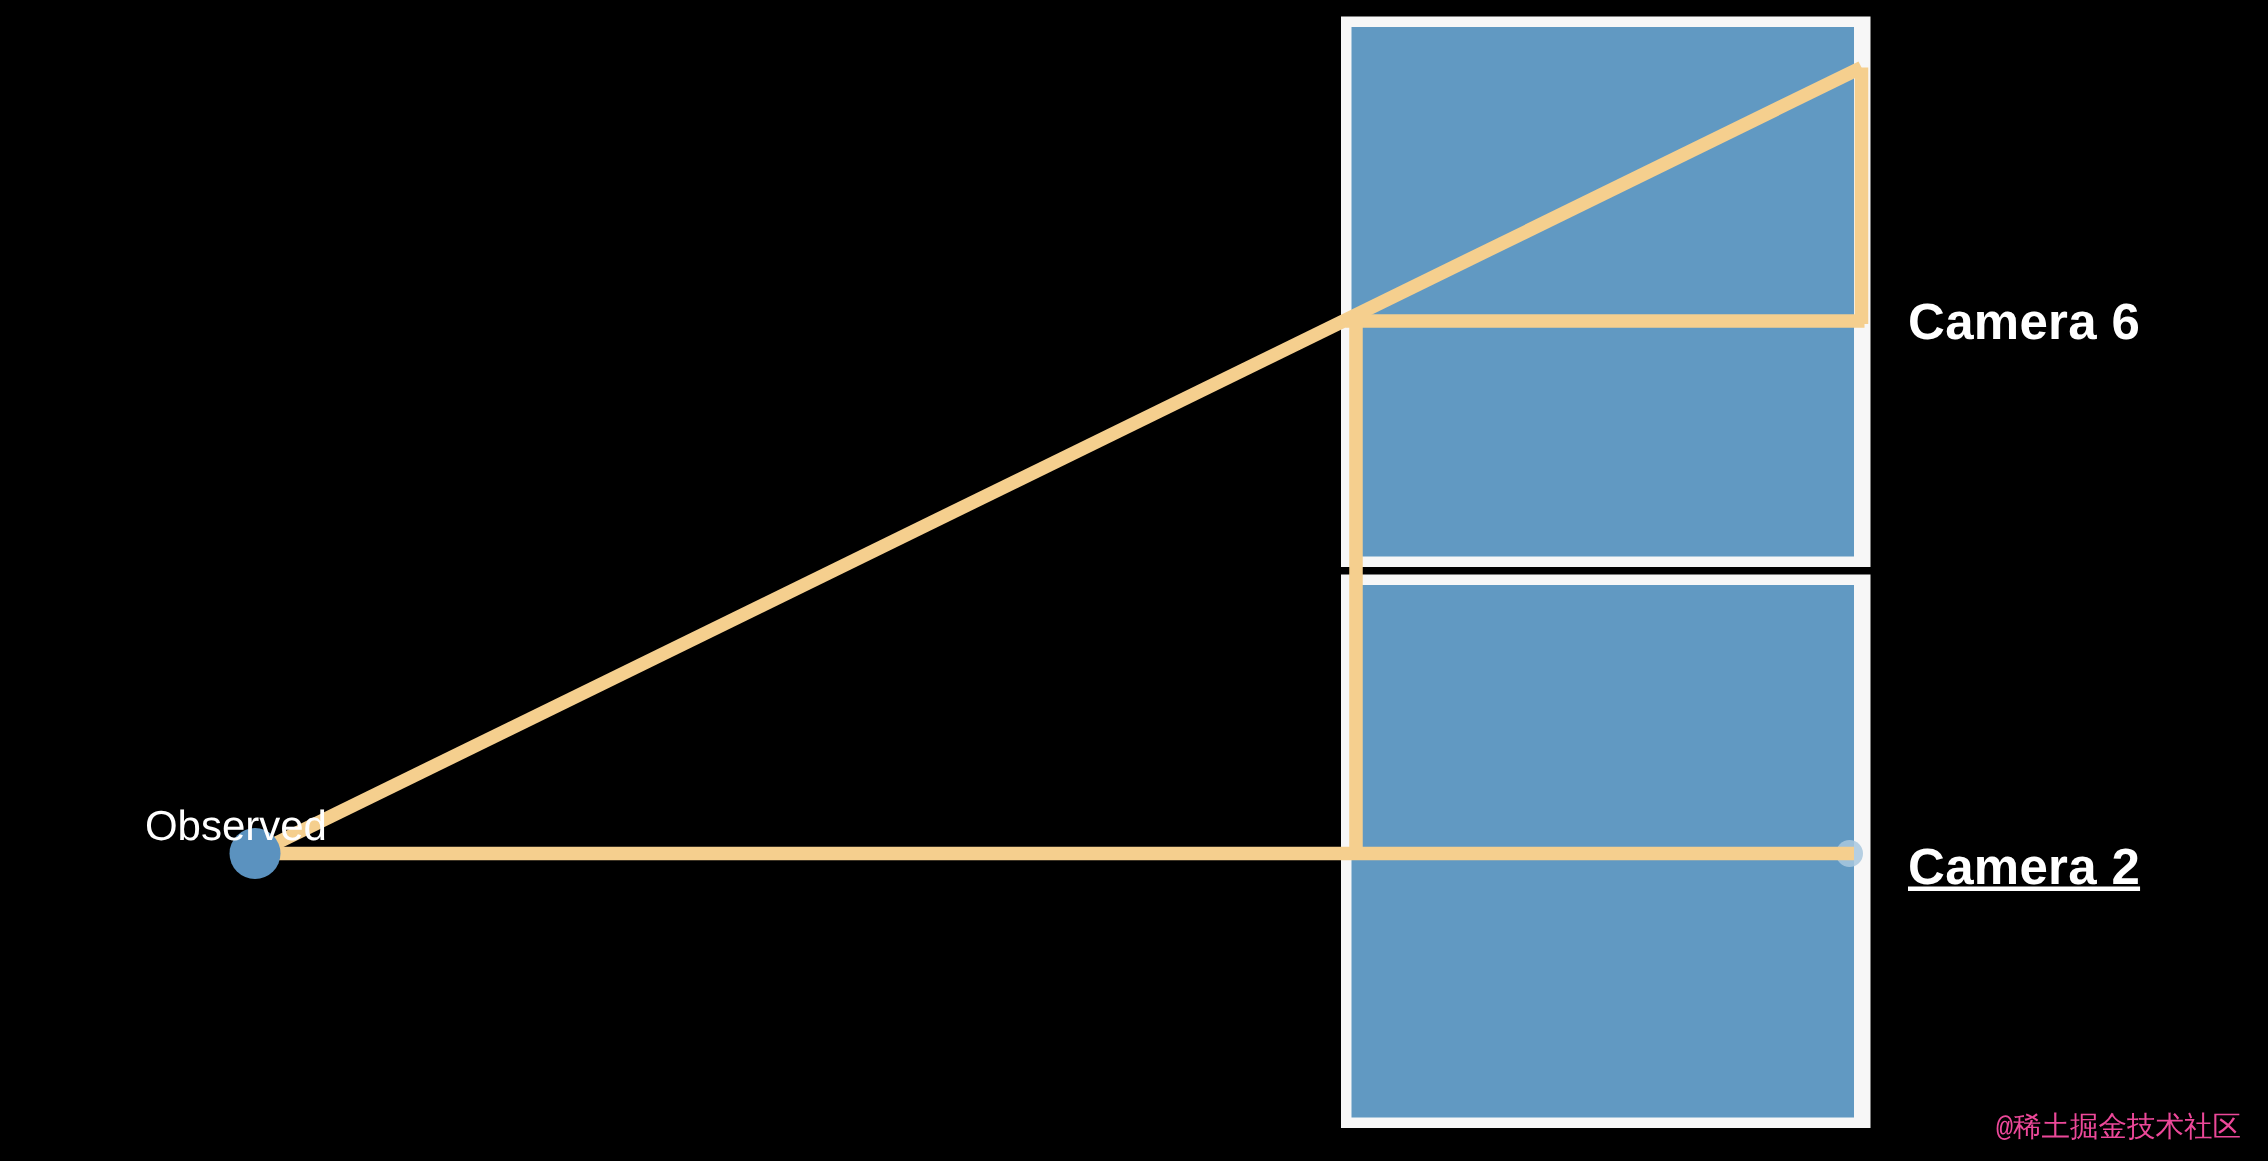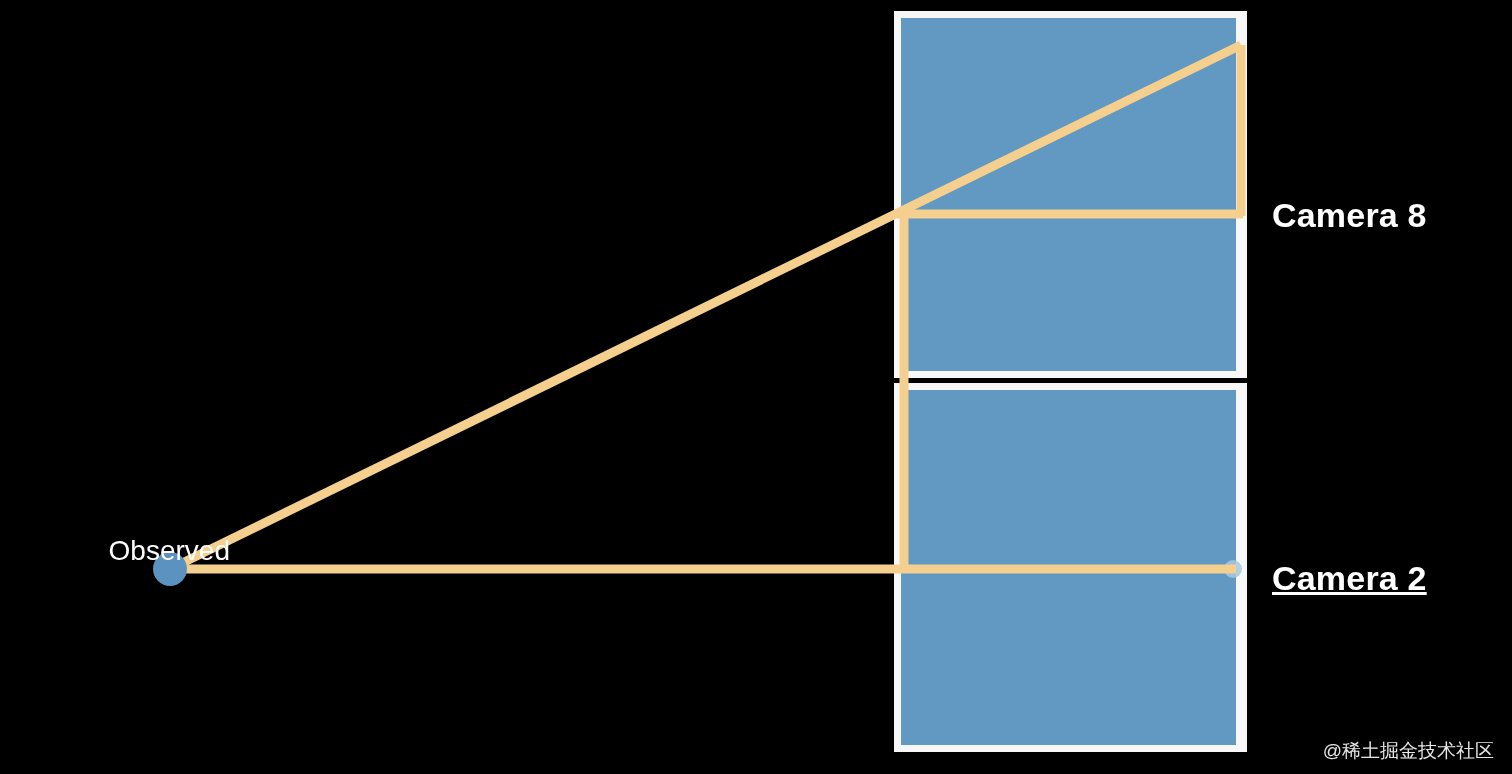--- a/index.html
+++ b/index.html
@@ -39,35 +39,35 @@
   #camera1-label {
     left: 1272px;
     top: 195px;
   }
   #camera2-label {
     left: 1272px;
     top: 558px;
     text-decoration: underline;
   }
   #observed-point-label {
-    left: 60px;
+    left: 48px;
     top: 466px;
     width: 170px;
     text-align: right;
     font-size: 28px;
     font-weight: normal;
   }
   #watermark {
     position: absolute;
     right: 18px;
     bottom: 10px;
-    color: #e5e5e5;
+    color: #ec4899;
     font-size: 19px;
     white-space: pre;
-    font-family: Liberation Sans, sans-serif;
+    font-family: Liberation Mono, monospace;
   }
 </style>
 </head>
 <body>
 
 <div id="stage">
 
   <svg id="scene-svg" viewBox="0 0 1512 774" xmlns="http://www.w3.org/2000/svg">
 
     <g>
@@ -94,21 +94,21 @@
       <line x1="897" y1="214" x2="1243" y2="214"></line>
 
       <line x1="904" y1="210" x2="904" y2="573"></line>
     </g>
 
     <g>
       <circle cx="170" cy="569" r="17" fill="#5b92bf"></circle>
     </g>
   </svg>
 
-  <div class="label camera-label" id="camera1-label">Camera 8</div>
+  <div class="label camera-label" id="camera1-label">Camera 6</div>
 
   <div class="label camera-label" id="camera2-label">Camera 2</div>
 
   <div class="label" id="observed-point-label">
     <div>Observed</div>
   </div>
 
   <div id="watermark">@稀土掘金技术社区</div>
 
 </div>

